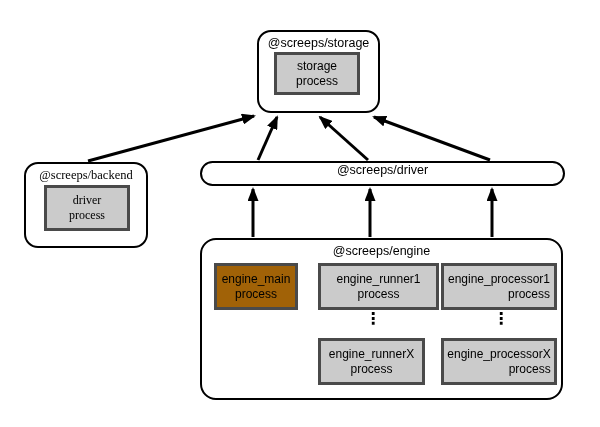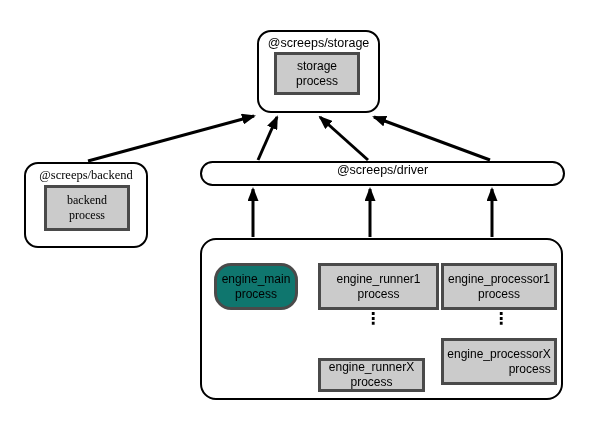--- a/index.html
+++ b/index.html
@@ -56,21 +56,21 @@
   }
   .storage-node  { left: 257px; top: 30px;  width: 123px; height: 83px; }
   .storage-proc  { left: 15px;  top: 20px;  width: 86px;  height: 43px; }
   .backend-node  { left: 24px;  top: 162px; width: 124px; height: 86px; font-family: Liberation Serif, serif; }
   .backend-proc  { left: 18px;  top: 21px;  width: 86px;  height: 46px; }
   .driver-node   { left: 200px; top: 161px; width: 365px; height: 25px; }
   .engine-node   { left: 200px; top: 238px; width: 363px; height: 162px; border-radius: 16px; }
   .proc-main       { left: 12px;  top: 23px; width: 84px;  height: 47px; }
   .proc-runner1    { left: 116px; top: 23px; width: 121px; height: 47px; }
   .proc-processor1 { left: 239px; top: 23px; width: 116px; height: 47px; }
-  .proc-runnerX    { left: 116px; top: 98px; width: 107px; height: 34px; margin-top: 20px; }
+  .proc-runnerX    { left: 116px; top: 98px; width: 107px; height: 47px; }
   .proc-processorX { left: 239px; top: 98px; width: 116px; height: 47px; }
   .v-ellipsis {
     position: absolute;
     width: 12px;
     top: 71px;
     text-align: center;
     font-size: 16px;
     font-weight: 700;
     line-height: 1;
     letter-spacing: 0;
@@ -99,37 +99,38 @@
     </svg>
 
   <div class="node storage-node">
     <div class="node-title">@screeps/storage</div>
     <div class="process storage-proc" style="background-color: rgb(203, 203, 203); border-color: rgb(74, 74, 74);">storage
 process</div>
   </div>
 
   <div class="node backend-node">
     <div class="node-title">@screeps/backend</div>
-    <div class="process backend-proc" style="background-color: rgb(203, 203, 203); border-color: rgb(74, 74, 74);">backend
+    <div class="process backend-proc" style="background-color: rgb(203, 203, 203); border-color: rgb(74, 74, 74);">driver
 process</div>
   </div>
 
   <div class="node pill driver-node">
     <div class="node-title">@screeps/driver</div>
   </div>
 
   <div class="node engine-node">
+    <div class="node-title">@screeps/engine</div>
 
-    <div class="process proc-main" style="background-color: #0f766e; border-color: rgb(74, 74, 74); border-radius: 17px;">engine_main
+    <div class="process proc-main" style="background-color: #a16207; border-color: rgb(74, 74, 74);">engine_main
 process</div>
 
     <div class="process proc-runner1" style="background-color: rgb(203, 203, 203); border-color: rgb(74, 74, 74);">engine_runner1
 process</div>
 
-    <div class="process proc-processor1" style="background-color: rgb(203, 203, 203); border-color: rgb(74, 74, 74);">engine_processor1
+    <div class="process proc-processor1" style="background-color: rgb(203, 203, 203); border-color: rgb(74, 74, 74); text-align: right;">engine_processor1
 process</div>
 
     <div class="v-ellipsis ellipsis-runner">⋮</div>
 
     <div class="v-ellipsis ellipsis-processor">⋮</div>
 
     <div class="process proc-runnerX" style="background-color: rgb(203, 203, 203); border-color: rgb(74, 74, 74);">engine_runnerX
 process</div>
 
     <div class="process proc-processorX" style="background-color: rgb(203, 203, 203); border-color: rgb(74, 74, 74); text-align: right;">engine_processorX

